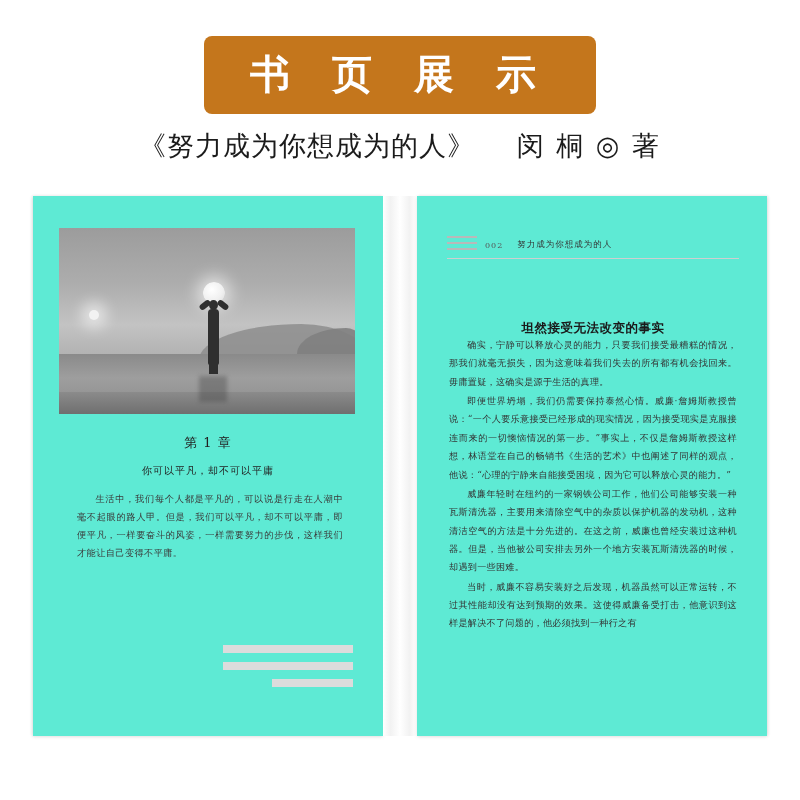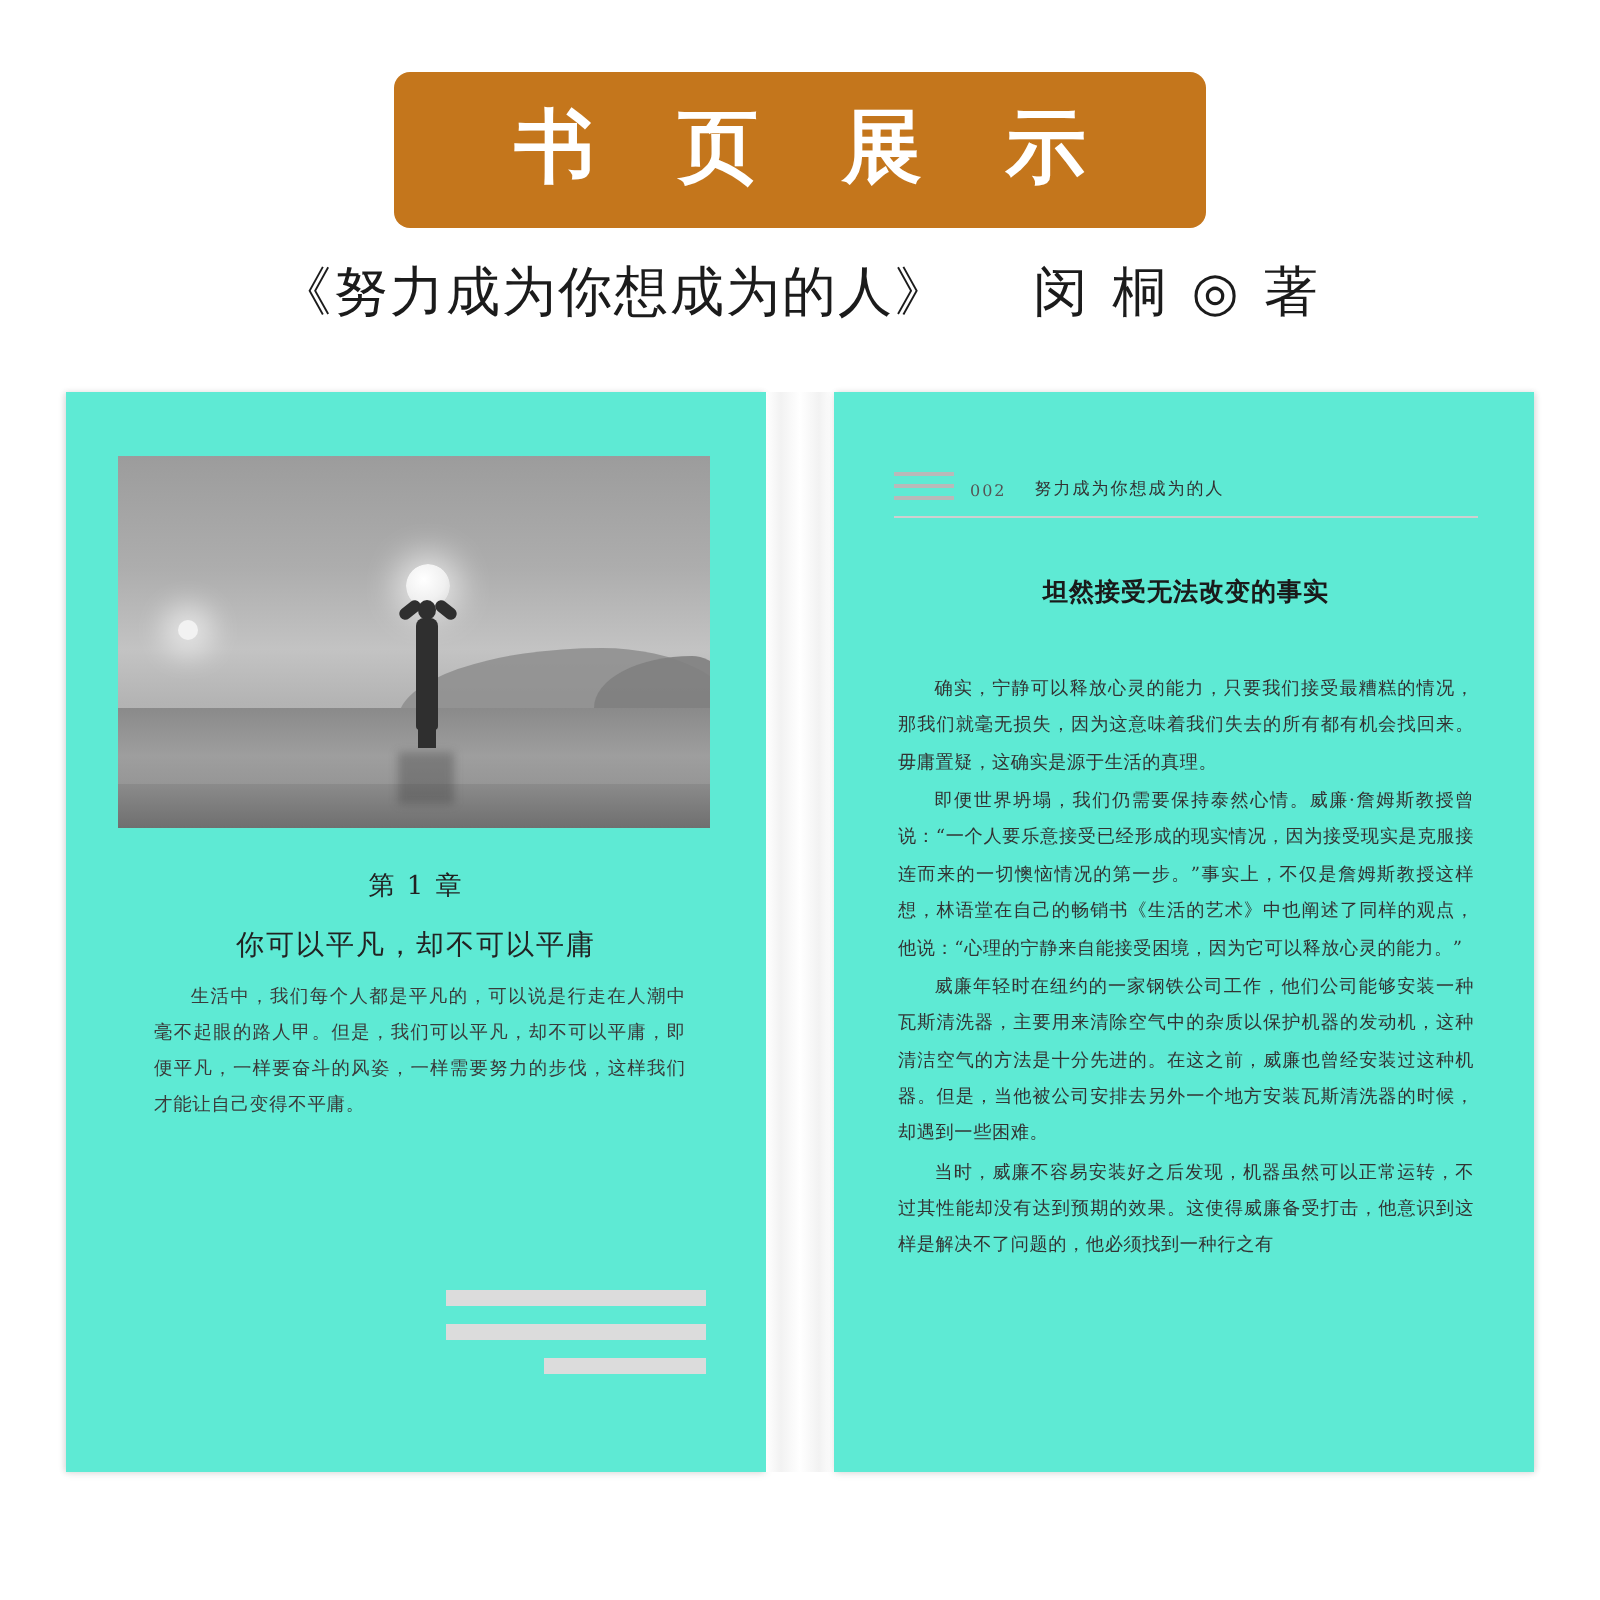--- a/index.html
+++ b/index.html
@@ -27,21 +27,21 @@
     position: absolute;
     top: 36px;
     left: 0;
     width: 800px;
     text-align: center;
   }
   .banner {
     display: inline-block;
     background: #c4761c;
     color: #ffffff;
-    padding: 16px 46px 18px 46px;
+    padding: 16px 46px 18px 32px;
     border-radius: 8px;
     font-size: 40px;
     letter-spacing: 14px;
     text-indent: 14px;
     font-weight: bold;
     font-family: "DejaVu Serif", serif;
     line-height: 1.1;
   }
 
   .subtitle {
@@ -241,21 +241,21 @@
     color: #222;
     font-family: "DejaVu Serif", serif;
     letter-spacing: 1px;
   }
   .chapter-title {
     position: absolute;
     right: 30px;
     top: 268px;
     width: 290px;
     text-align: center;
-    font-size: 14px;
+    font-size: 10px;
     color: #222;
     font-family: "DejaVu Serif", serif;
     letter-spacing: 1px;
   }
   .left-body {
     position: absolute;
     left: 44px;
     top: 294px;
     width: 266px;
     font-size: 9.2px;
@@ -318,21 +318,21 @@
     left: 30px;
     top: 62px;
     width: 292px;
     height: 1px;
     background: #cfcfcf;
   }
 
   .sec-title {
     position: absolute;
     left: 30px;
-    top: 92px;
+    top: 124px;
     width: 292px;
     text-align: center;
     font-size: 12.5px;
     font-weight: bold;
     color: #1a1a1a;
     font-family: "DejaVu Serif", serif;
     letter-spacing: 0.5px;
   }
 
   .right-body {

